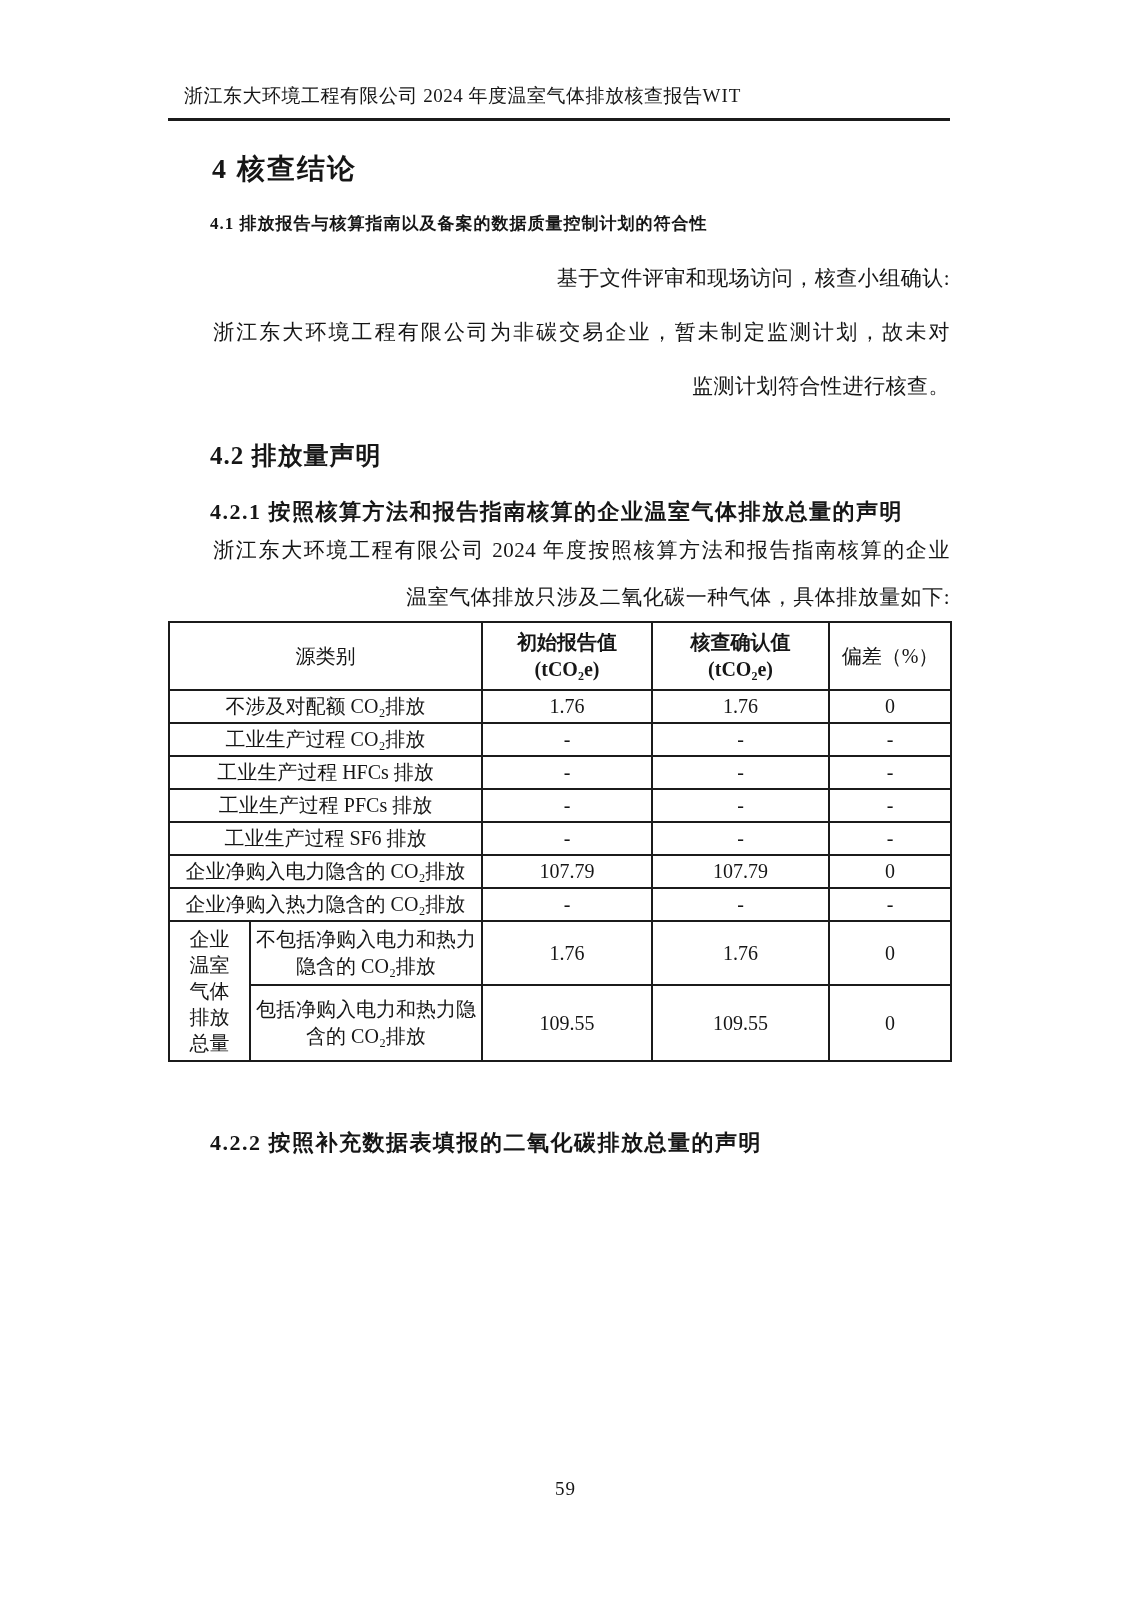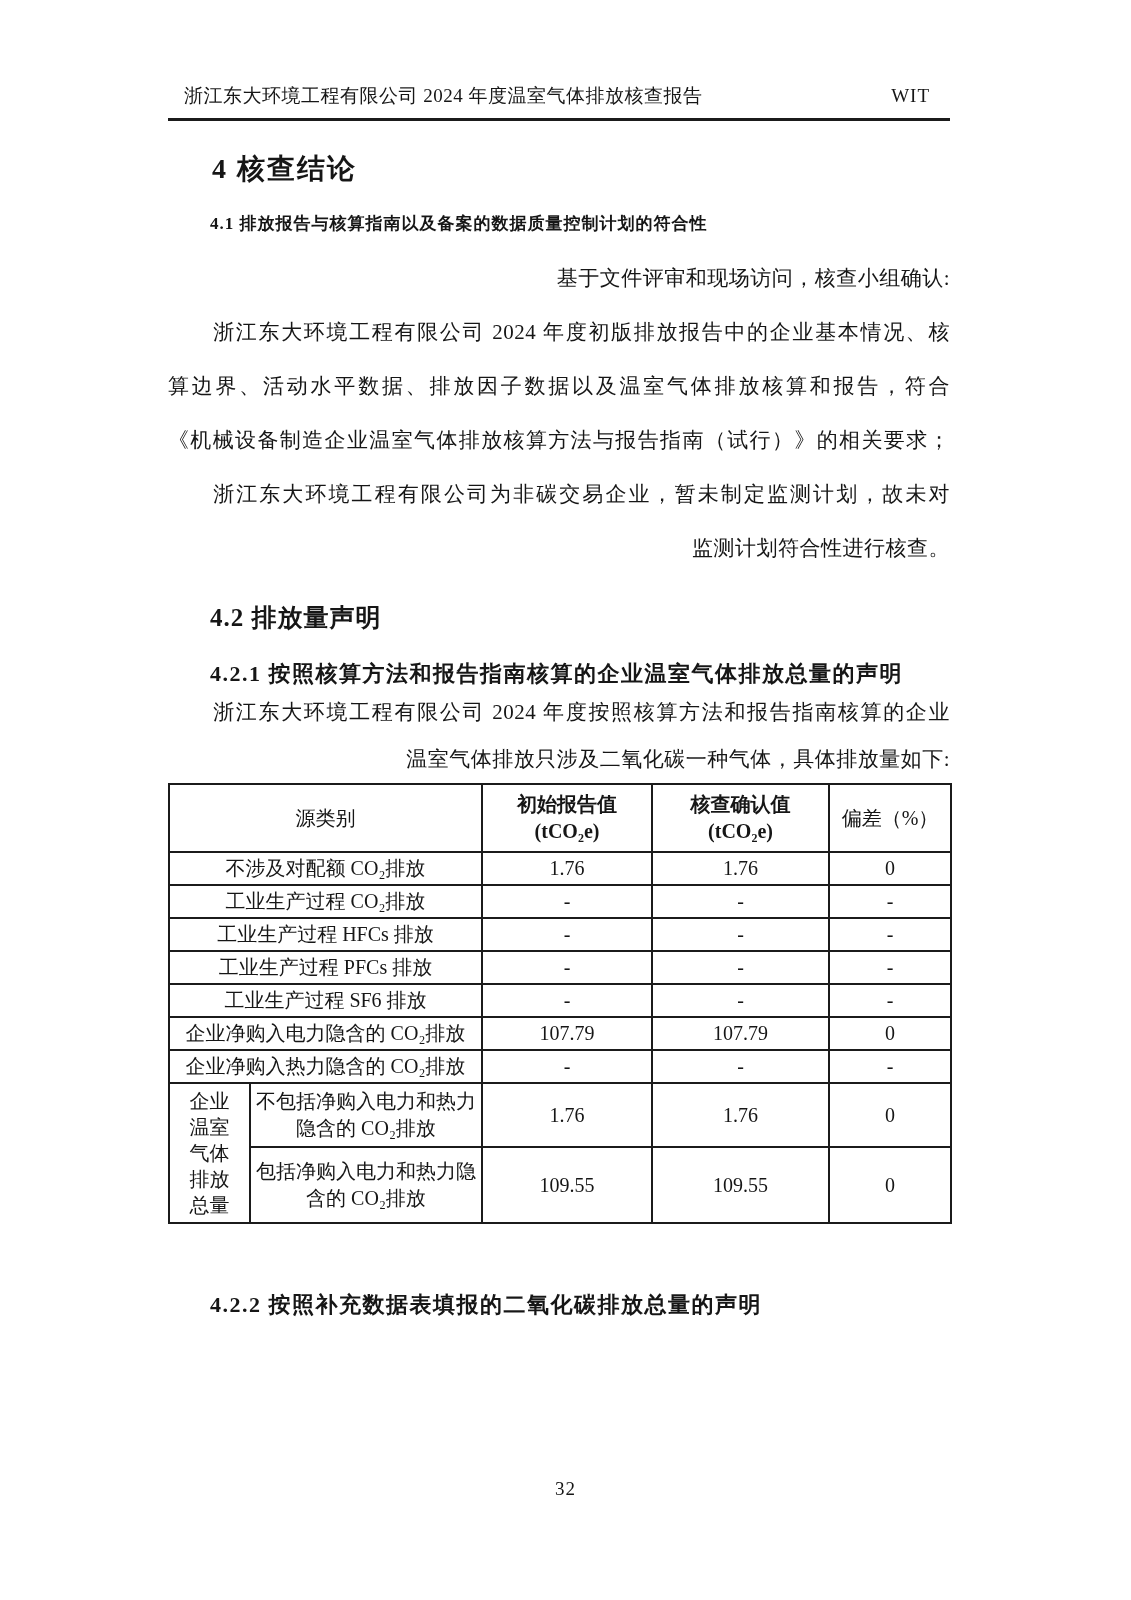--- a/index.html
+++ b/index.html
@@ -3,21 +3,21 @@
 <meta charset="utf-8">
 <style>
   html,body{margin:0;padding:0;background:#ffffff;}
   body{
     width:1131px;height:1600px;position:relative;
     font-family:"Liberation Serif","DejaVu Serif",serif;
     color:#161616;
   }
   .content{position:absolute;left:168px;top:0;width:782px;}
   
-  .pg-header{display:flex;justify-content:space-between;align-items:flex-end;
+  .pg-header{display:flex;justify-content:flex-start;align-items:flex-end;
     margin-top:84px;font-size:19px;line-height:24px;}
   .pg-header .title{padding-left:16px;letter-spacing:0.5px;}
   .pg-header .mark{padding-right:20px;letter-spacing:1px;}
   .rule{height:3px;background:#1b1b1b;margin-top:10px;}
   
   .h-main{margin-top:30px;font-size:28px;line-height:36px;font-weight:bold;margin-left:44px;letter-spacing:2px;}
   .h-sub{margin-top:20px;font-size:17px;line-height:34px;font-weight:bold;margin-left:42px;letter-spacing:1px;}
   .h-sub2{margin-top:26px;font-size:25px;line-height:34px;font-weight:bold;margin-left:42px;letter-spacing:1px;}
   .h-minor{margin-top:24px;font-size:22px;line-height:30px;font-weight:bold;margin-left:42px;letter-spacing:1.5px;}
   
@@ -54,25 +54,20 @@
     <span class="title">浙江东大环境工程有限公司 2024 年度温室气体排放核查报告</span>
     <span class="mark">WIT</span>
   </div>
   <div class="rule"></div>
 
   <div class="h-main">4 核查结论</div>
   <div class="h-sub">4.1 排放报告与核算指南以及备案的数据质量控制计划的符合性</div>
 
   <div class="pline ind mt10">基于文件评审和现场访问，核查小组确认:</div>
 
-  <div>
-    <div class="pline ind jl">浙江东大环境工程有限公司 2024 年度初版排放报告中的企业基本情况、核</div>
-    <div class="pline jl">算边界、活动水平数据、排放因子数据以及温室气体排放核算和报告，符合</div>
-    <div class="pline jl">《机械设备制造企业温室气体排放核算方法与报告指南（试行）》的相关要求；</div>
-  </div>
 
   <div>
     <div class="pline ind jl">浙江东大环境工程有限公司为非碳交易企业，暂未制定监测计划，故未对</div>
     <div class="pline">监测计划符合性进行核查。</div>
   </div>
 
   <div class="h-sub2">4.2 排放量声明</div>
   <div class="h-minor">4.2.1 按照核算方法和报告指南核算的企业温室气体排放总量的声明</div>
 
   <div>
@@ -163,13 +158,13 @@
       <td>0</td>
     </tr>
   </tbody>
     </table>
 
   <div class="h-minor mt66">4.2.2 按照补充数据表填报的二氧化碳排放总量的声明</div>
 
 
 </div>
 
-<div class="page-num">32</div>
+<div class="page-num">59</div>
 
 </body></html>

